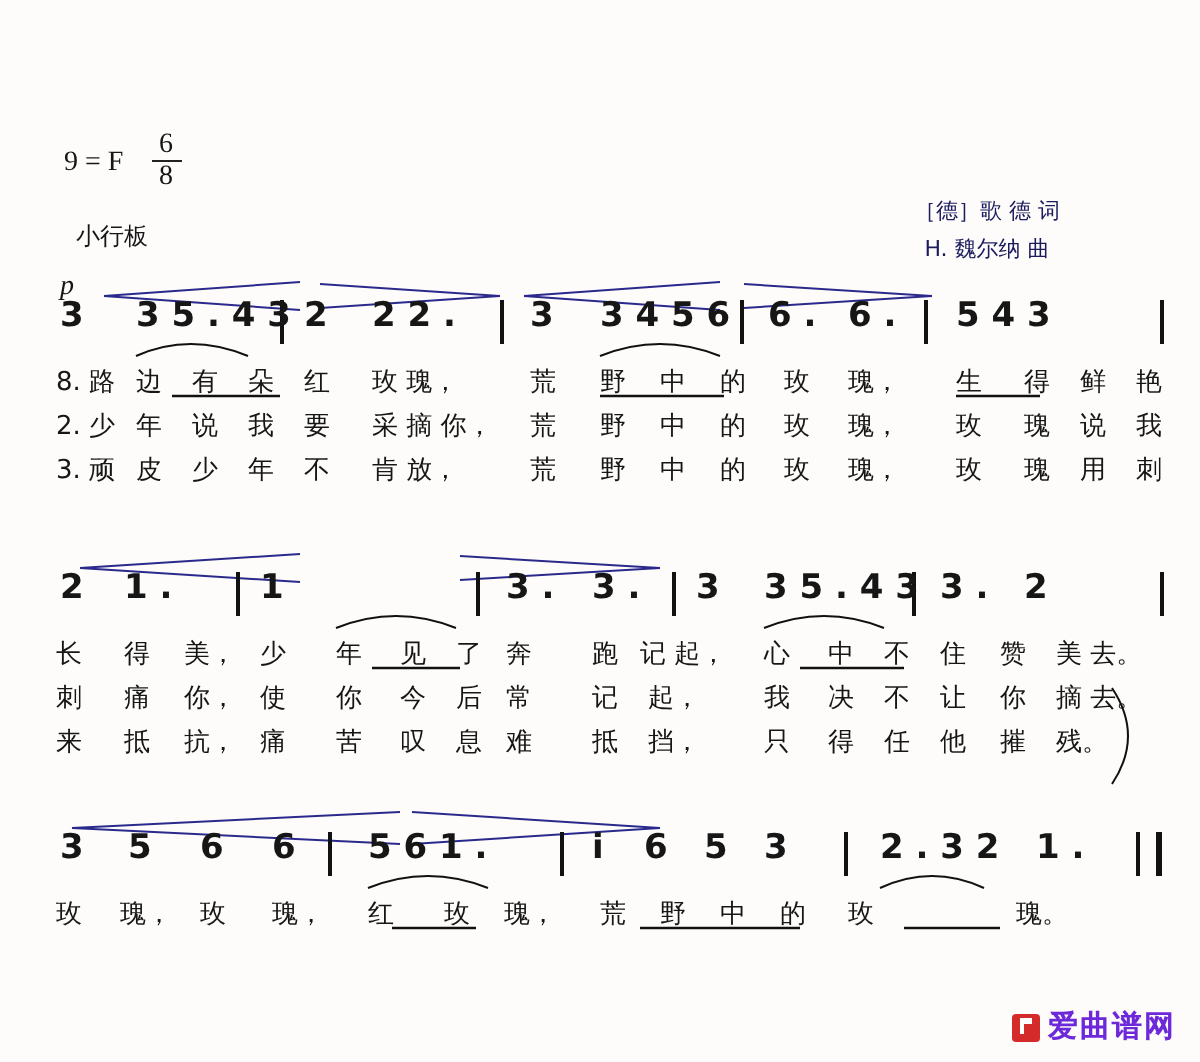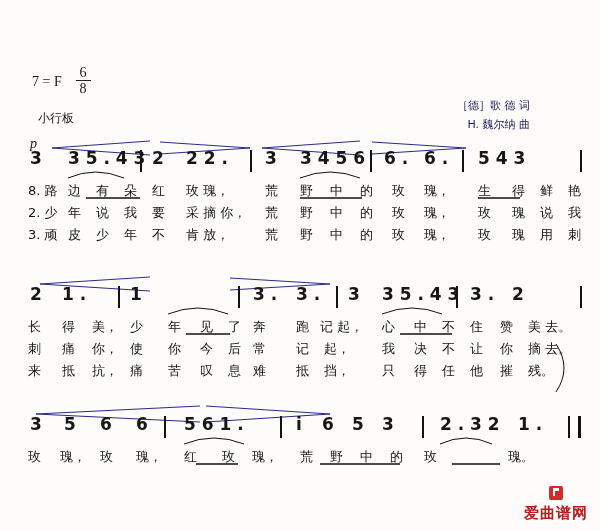--- a/index.html
+++ b/index.html
@@ -53,21 +53,21 @@
     left: 38px; top: 110px;
     font-size: 12px;
     font-family: "DejaVu Sans", sans-serif;
   }
   .credits {
     position: absolute;
     right: 70px; top: 96px;
     font-size: 11px;
     line-height: 19px;
     font-family: "DejaVu Sans", sans-serif;
-    text-align: right;
+    text-align: center;
     color: #1b1b5e;
   }
   .credits div { white-space: nowrap; }
   .dynamic {
     position: absolute;
     left: 30px; top: 136px;
     font-size: 14px;
     font-style: italic;
     font-family: "Liberation Serif", serif;
   }
@@ -108,28 +108,27 @@
     position: absolute;
     top: 0;
     white-space: nowrap;
   }
 
   .watermark {
     position: absolute;
     right: 12px;
     bottom: 8px;
     font-size: 15px;
-    color: #b91c1c;
+    color: #6d28d9;
     font-family: "DejaVu Sans", sans-serif;
     font-weight: bold;
     letter-spacing: 1px;
     display: flex;
     align-items: center;
     gap: 4px;
-    flex-direction: column;
   }
   .wm-icon {
     display: inline-block;
     width: 14px; height: 14px;
     background: #d42a2a;
     border-radius: 2px;
     position: relative;
   }
   .wm-icon::after{
     content:"";
@@ -144,21 +143,21 @@
     width:6px;height:3px;background:#fff;
   }
   svg.overlay { position: absolute; left: 0; top: 0; pointer-events: none; }
 </style>
 </head>
 <body>
 
 <div class="sheet">
 
 
-  <div class="key-sig">7 = F</div>
+  <div class="key-sig">9 = F</div>
 
   <div class="meter">
     <span class="num">6</span>
     <span class="bar"></span>
     <span class="den">8</span>
   </div>
 
   <div class="tempo">小行板</div>
 
   <div class="credits">

